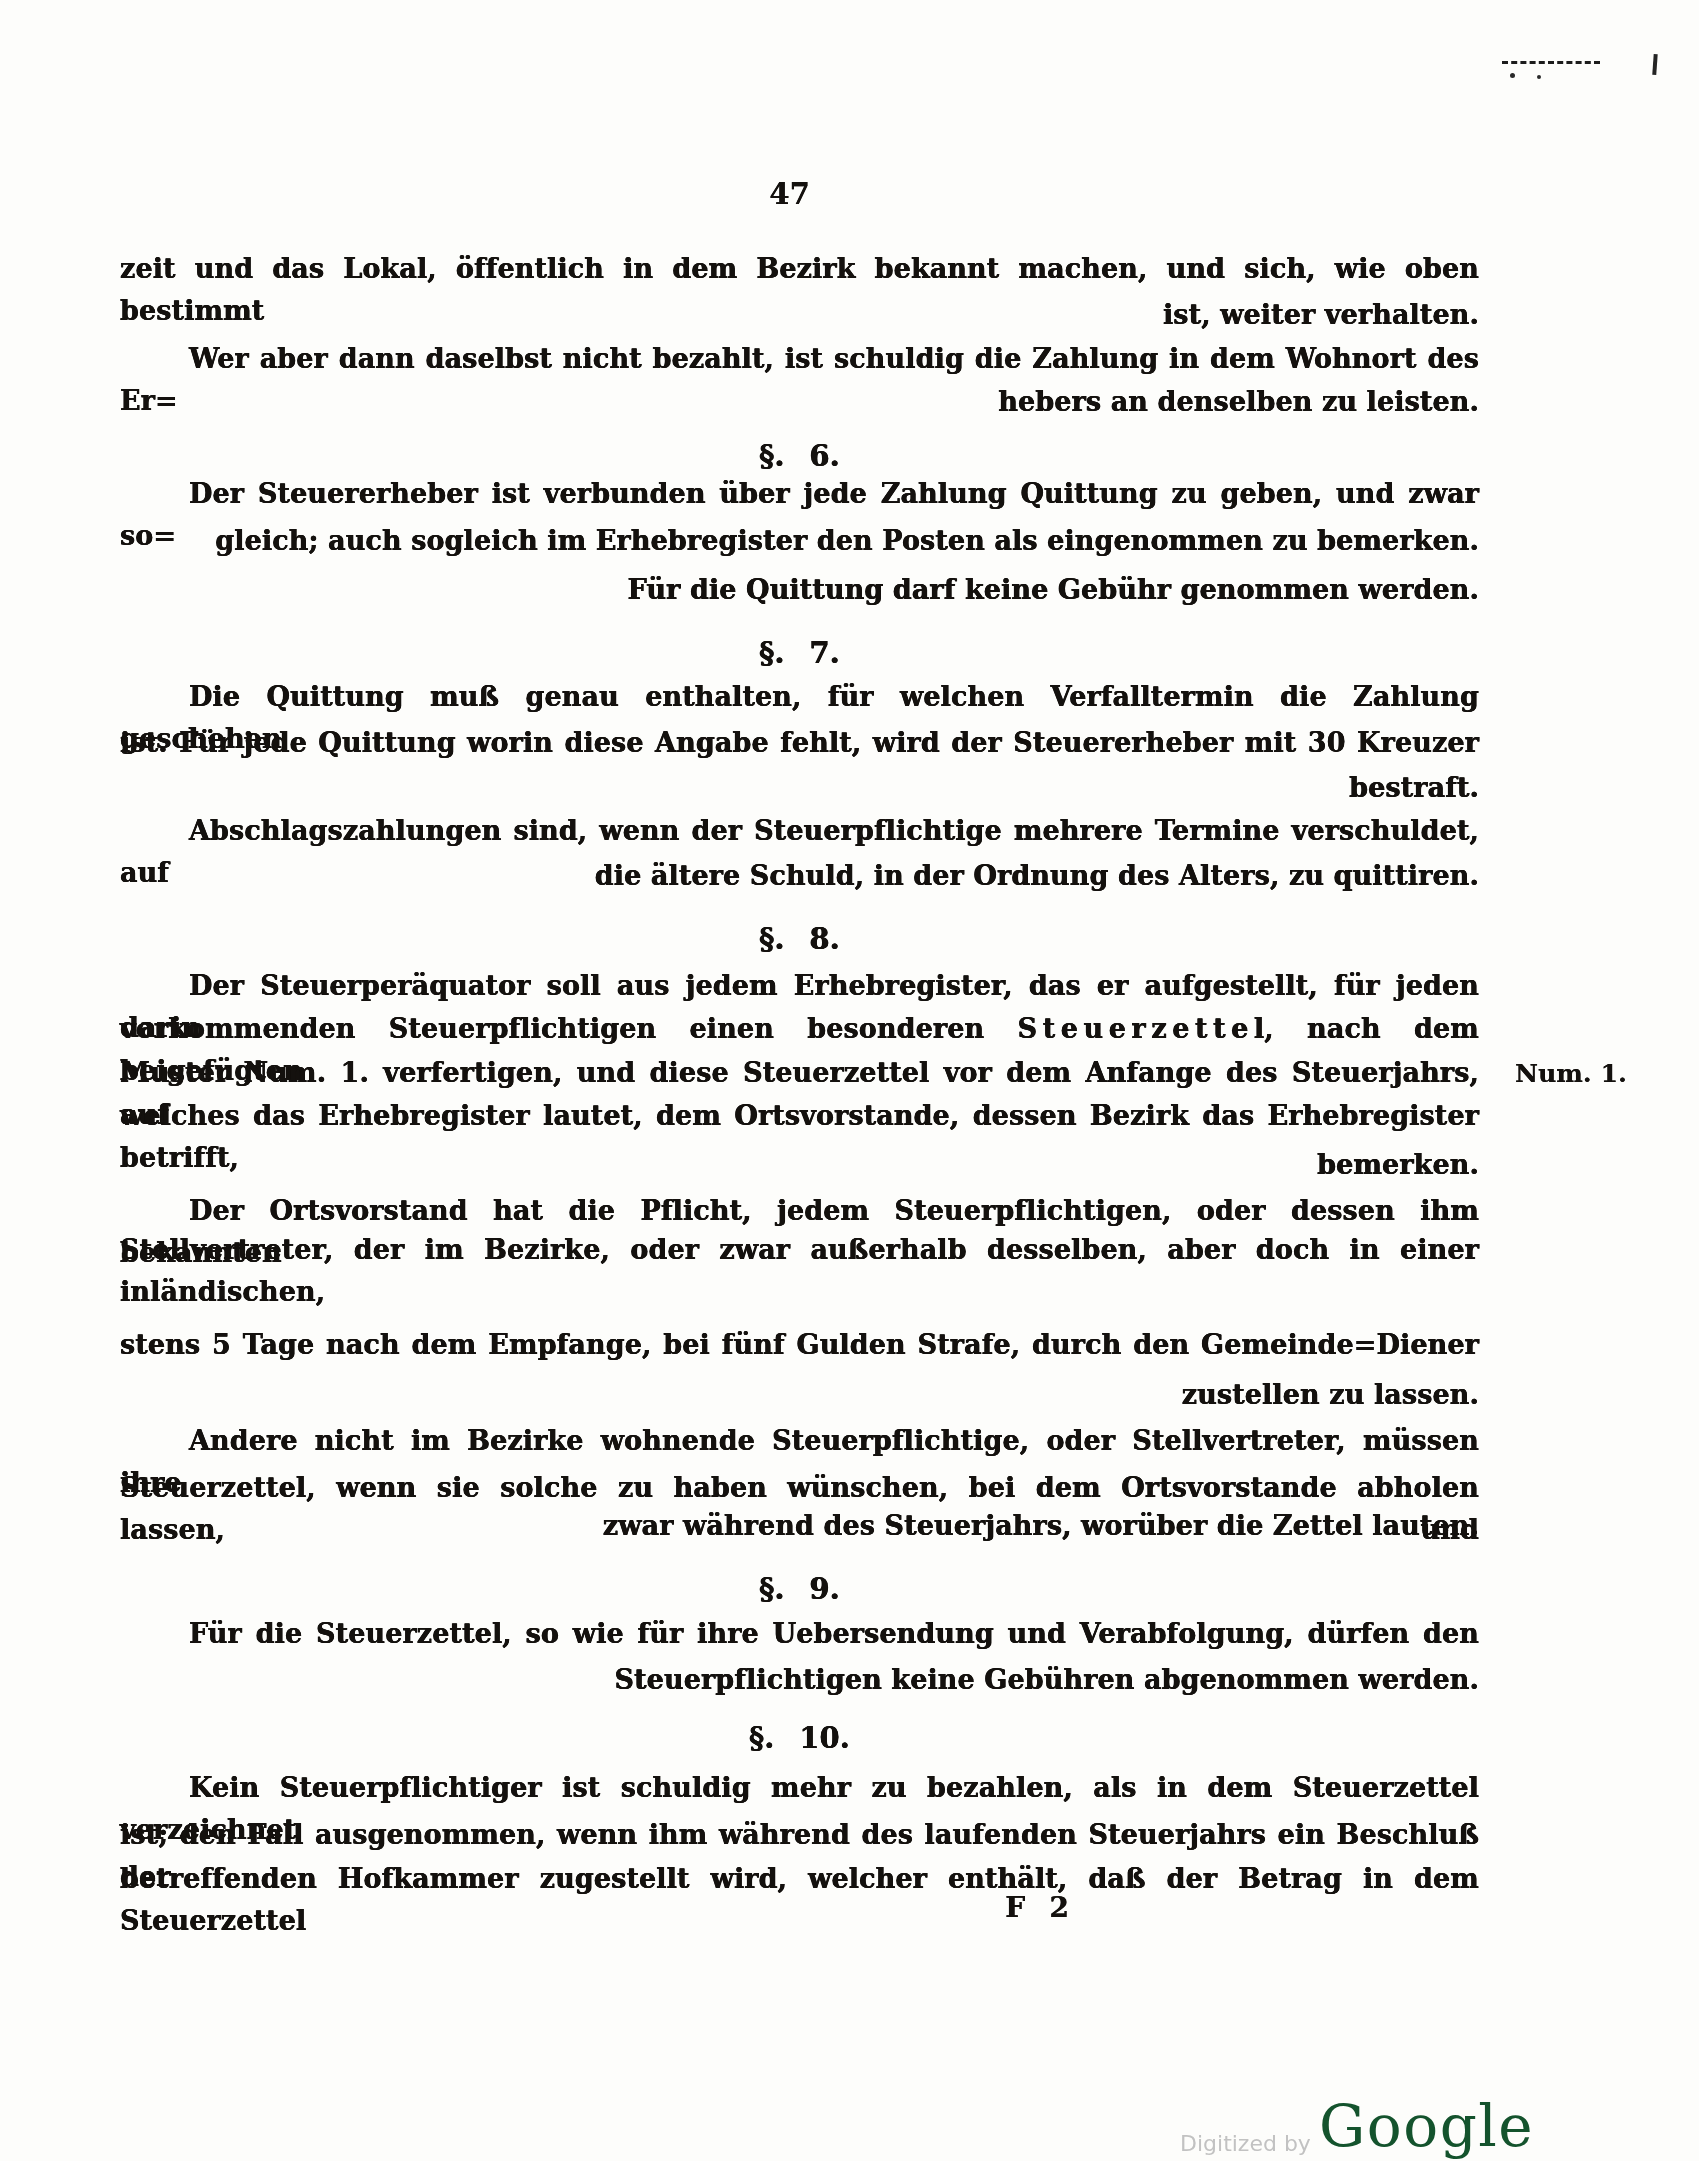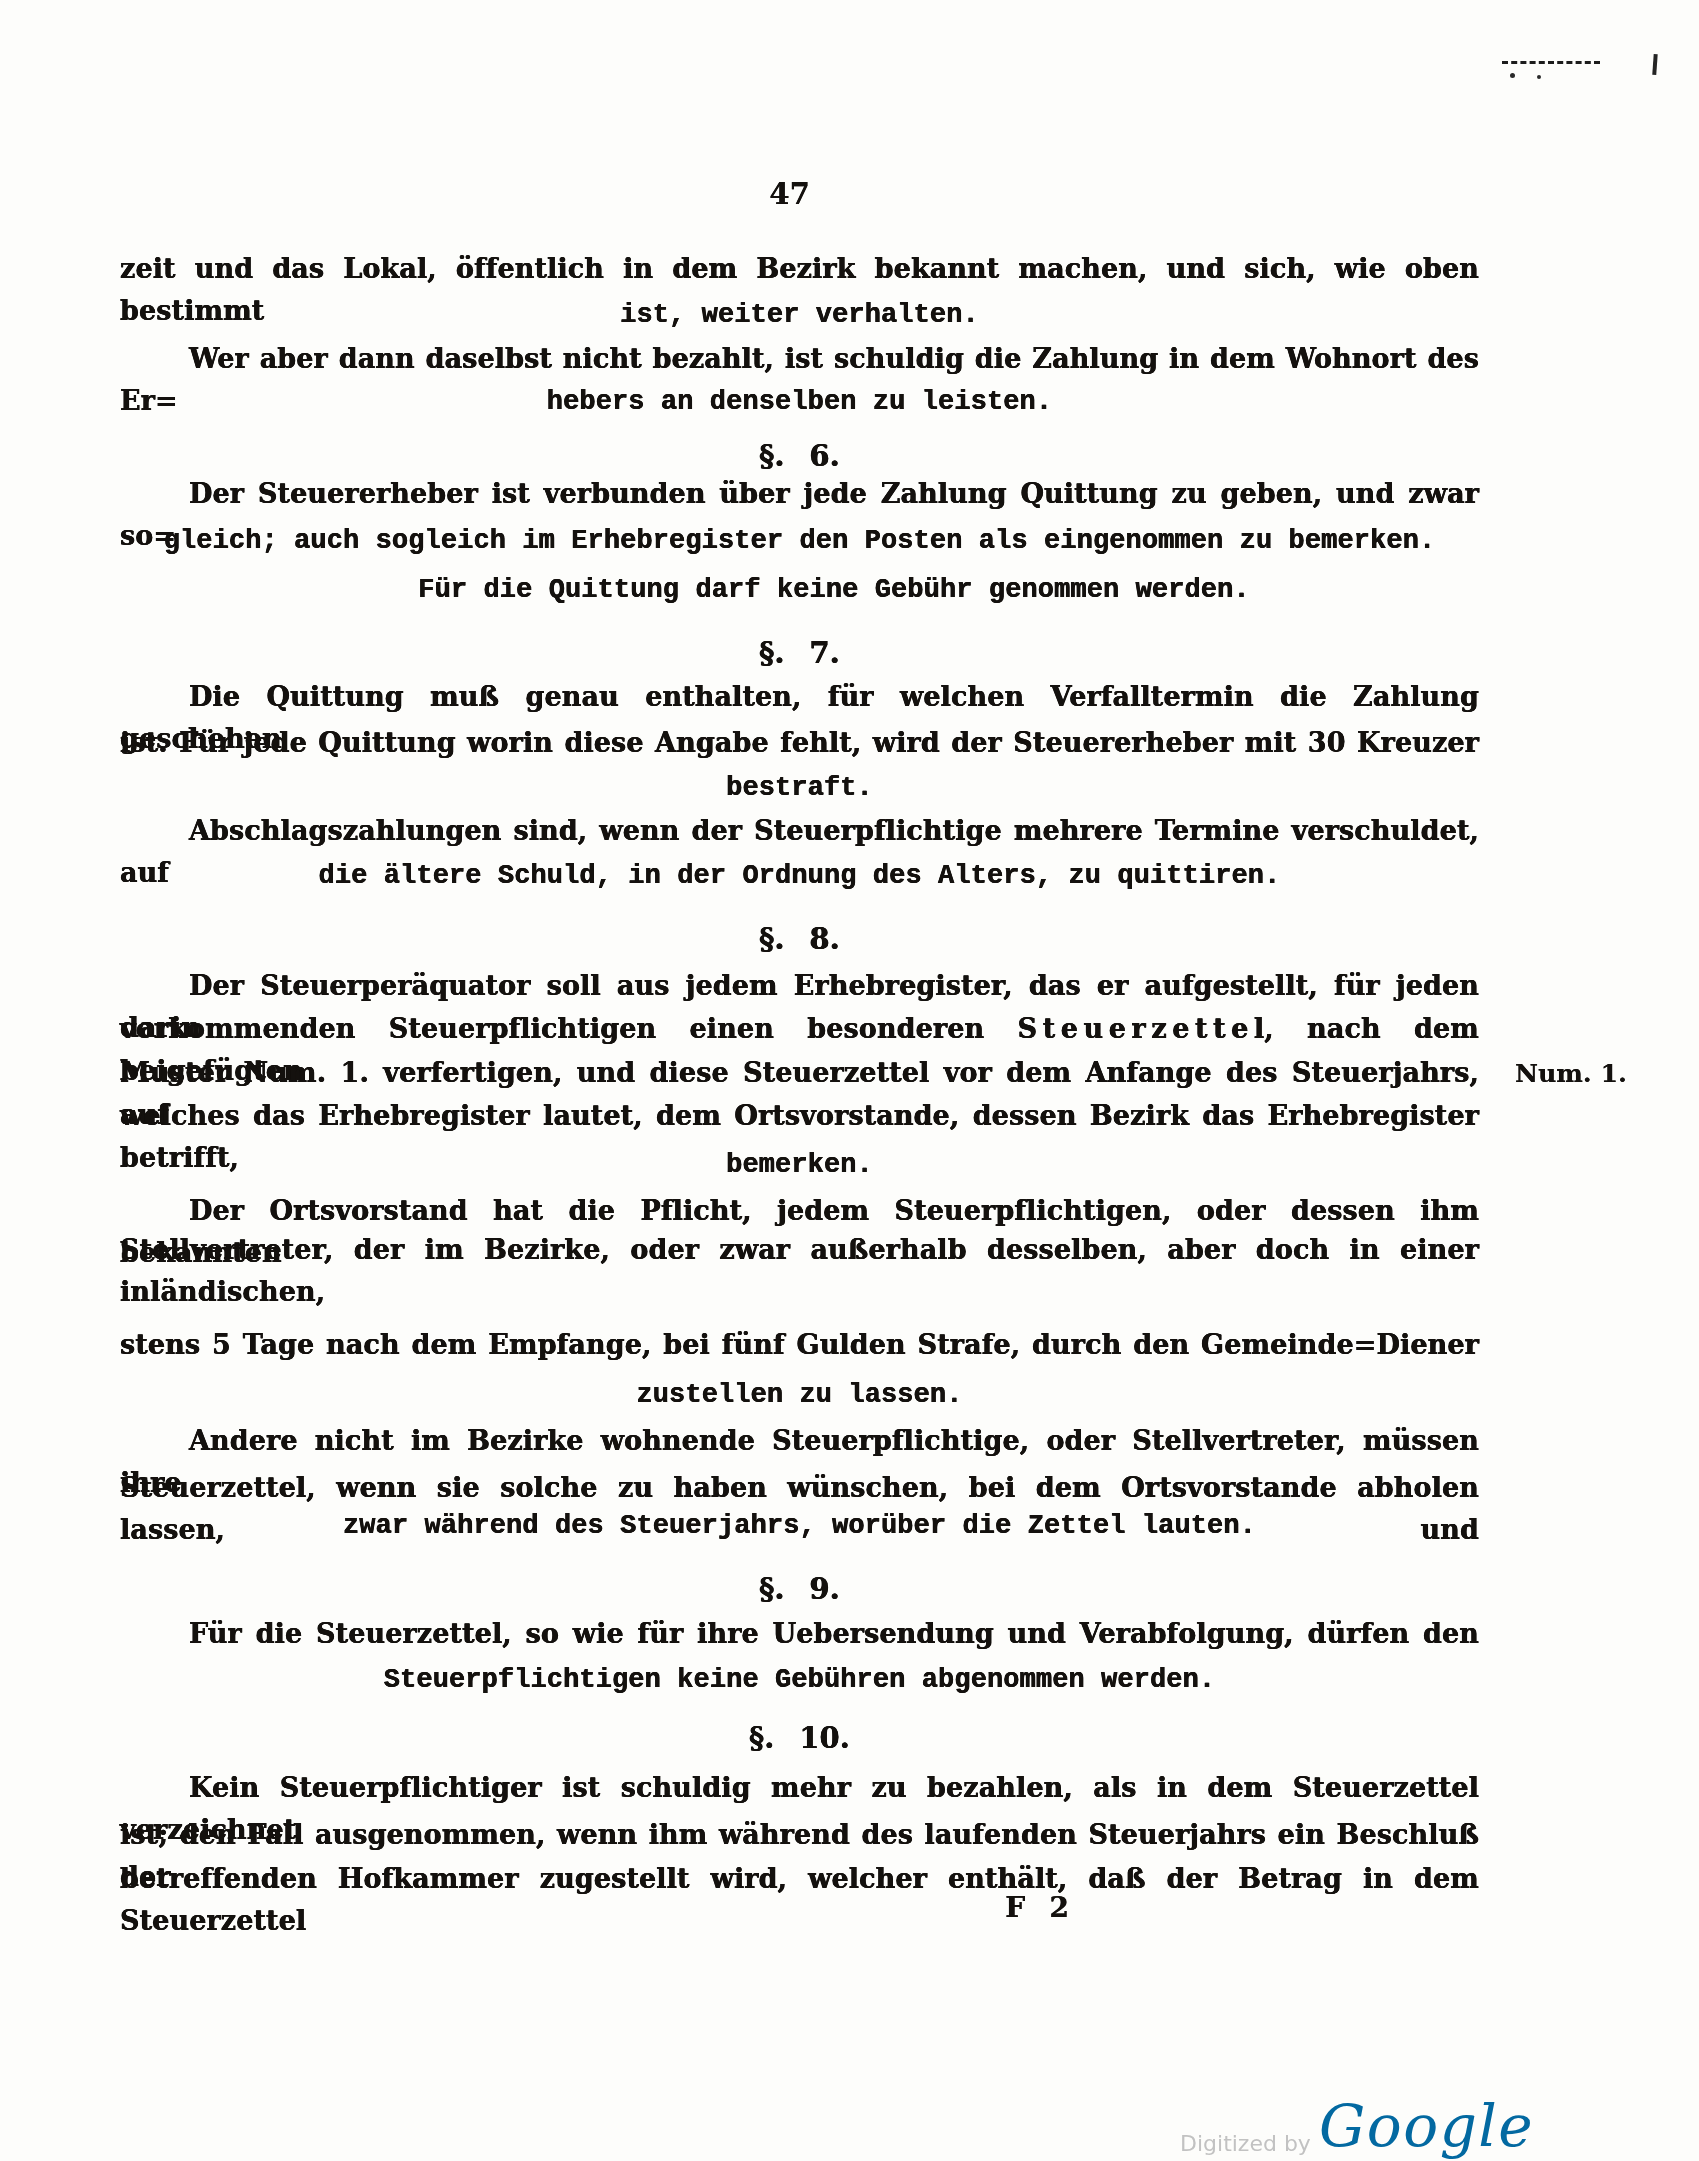--- a/index.html
+++ b/index.html
@@ -17,21 +17,21 @@
     padding-left:25px;
   }
   
   .row{
     position:absolute;left:120px;width:1359px;height:42px;
     font-size:27px;line-height:42px;font-weight:700;
     letter-spacing:0.1px;white-space:normal;
     text-shadow:0.3px 0 0 currentColor, -0.3px 0 0 currentColor;
   }
   .full{text-align:justify;text-align-last:justify;}
-  .short{text-align:center;font-family:Liberation Mono, monospace;}
+  .short{text-align:right;}
   .indent{text-indent:69px;}
   .heading{text-align:center;text-align-last:center;font-size:29px;}
   .pagenum{
     position:absolute;left:110px;top:177px;width:1359px;
     text-align:center;font-size:29px;font-weight:700;
     text-shadow:0.3px 0 0 currentColor;
   }
   .margin-note{
     position:absolute;left:1387px;top:1.5px;
     font-size:25px;line-height:39px;font-weight:700;white-space:nowrap;
@@ -47,22 +47,22 @@
     position:absolute;left:1180px;top:2046px;width:438px;height:102px;
     color:#b4b4b4;white-space:nowrap;margin-top:40px;
   }
   .wm-prefix{
     font-family:"DejaVu Sans", sans-serif;
     font-size:22px;color:#c2c2c2;
     position:absolute;left:0;top:45px;
   }
   .wm-brand{
     font-family:"DejaVu Serif", serif;
-    font-size:58px;color:#0369a1;font-weight:400;
-    position:absolute;left:139px;top:5.8px;letter-spacing:1.5px;font-style:italic;
+    font-size:58px;color:#14532d;font-weight:400;
+    position:absolute;left:139px;top:5.8px;letter-spacing:1.5px;
   }
   
   .artifact-dashes{
     position:absolute;left:1502px;top:61px;width:98px;height:0;
     border-top:3.7px dashed #1c1c1c;
   }
   .artifact-tick{
     position:absolute;left:1653px;top:54px;width:3.7px;height:20.5px;
     background:#242424;transform:rotate(4deg);
   }

